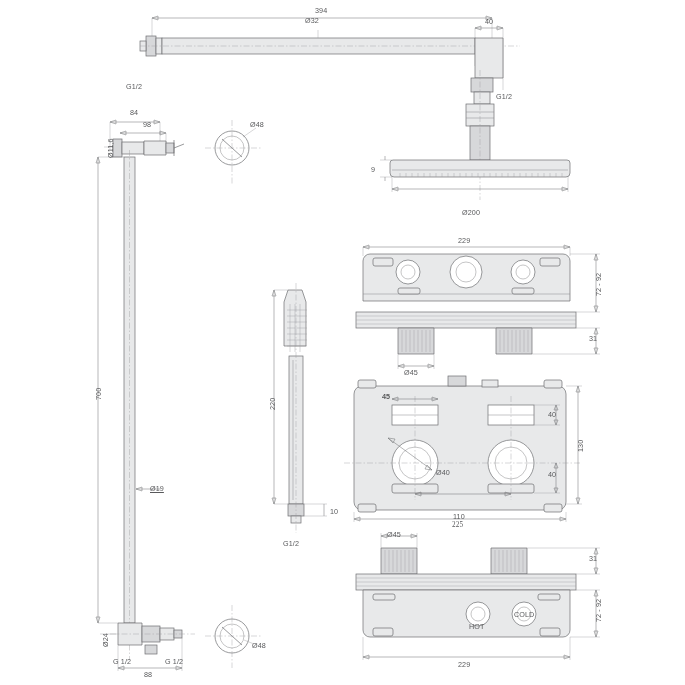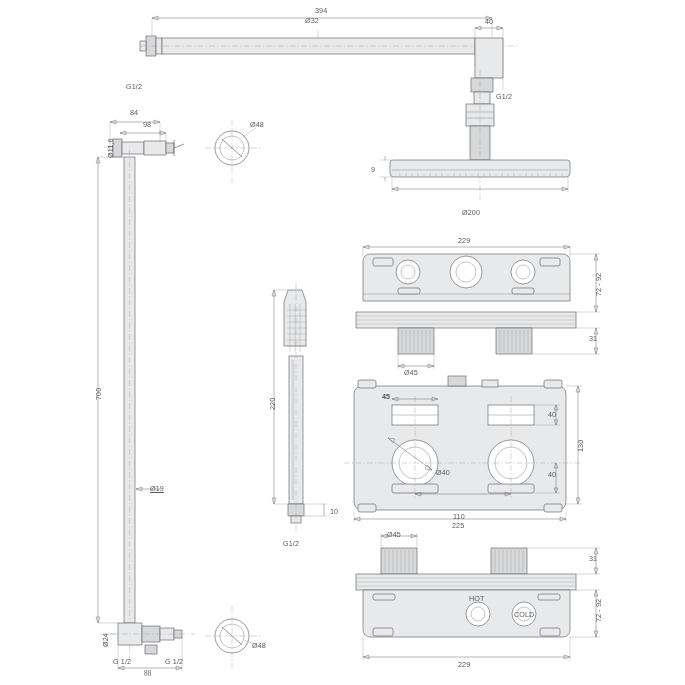--- a/index.html
+++ b/index.html
@@ -421,41 +421,41 @@
 <div class="lbl" style="left:462px;top:208px;">Ø200</div>
 
 <div class="lbl" style="left:130px;top:108px;">84</div>
 <div class="lbl" style="left:143px;top:120px;">98</div>
 <div class="lbl vert" style="left:106px;top:158px;">Ø11,6</div>
 <div class="lbl" style="left:250px;top:120px;">Ø48</div>
 <div class="lbl" style="left:252px;top:641px;">Ø48</div>
 <div class="lbl vert" style="left:94px;top:400px;">700</div>
 <div class="lbl" style="left:150px;top:484px;text-decoration:underline;">Ø19</div>
 <div class="lbl vert" style="left:101px;top:647px;">Ø24</div>
-<div class="lbl" style="left:144px;top:670px;font-family:Liberation Serif, serif;">88</div>
+<div class="lbl" style="left:144px;top:670px;">88</div>
 <div class="lbl" style="left:113px;top:657px;">G 1/2</div>
 <div class="lbl" style="left:165px;top:657px;">G 1/2</div>
 
 <div class="lbl vert" style="left:268px;top:410px;">220</div>
 <div class="lbl" style="left:330px;top:507px;">10</div>
 <div class="lbl" style="left:283px;top:539px;">G1/2</div>
 
 <div class="lbl" style="left:458px;top:236px;">229</div>
 <div class="lbl vert" style="left:594px;top:296px;">72 - 92</div>
 <div class="lbl" style="left:589px;top:334px;">31</div>
 <div class="lbl" style="left:404px;top:368px;">Ø45</div>
 
 <div class="lbl" style="left:382px;top:392px;font-weight:bold;">45</div>
 <div class="lbl" style="left:548px;top:410px;">40</div>
 <div class="lbl vert" style="left:576px;top:452px;">130</div>
 <div class="lbl" style="left:548px;top:470px;">40</div>
 <div class="lbl" style="left:453px;top:484px;margin-top:28px;">110</div>
 <div class="lbl" style="left:388px;top:468px;margin-left:48px;">Ø40</div>
-<div class="lbl" style="left:452px;top:521px;">225</div>
+<div class="lbl" style="left:452px;top:521px;font-family:Liberation Serif, serif;">225</div>
 
 <div class="lbl" style="left:387px;top:530px;">Ø45</div>
 <div class="lbl" style="left:589px;top:554px;">31</div>
 <div class="lbl vert" style="left:594px;top:622px;">72 - 92</div>
 <div class="lbl" style="left:458px;top:660px;">229</div>
-<div class="lbl" style="left:469px;top:594px;">HOT</div>
+<div class="lbl" style="left:469px;top:622px;">HOT</div>
 <div class="lbl" style="left:514px;top:610px;">COLD</div>
 
 </div>
 
 </body></html>

